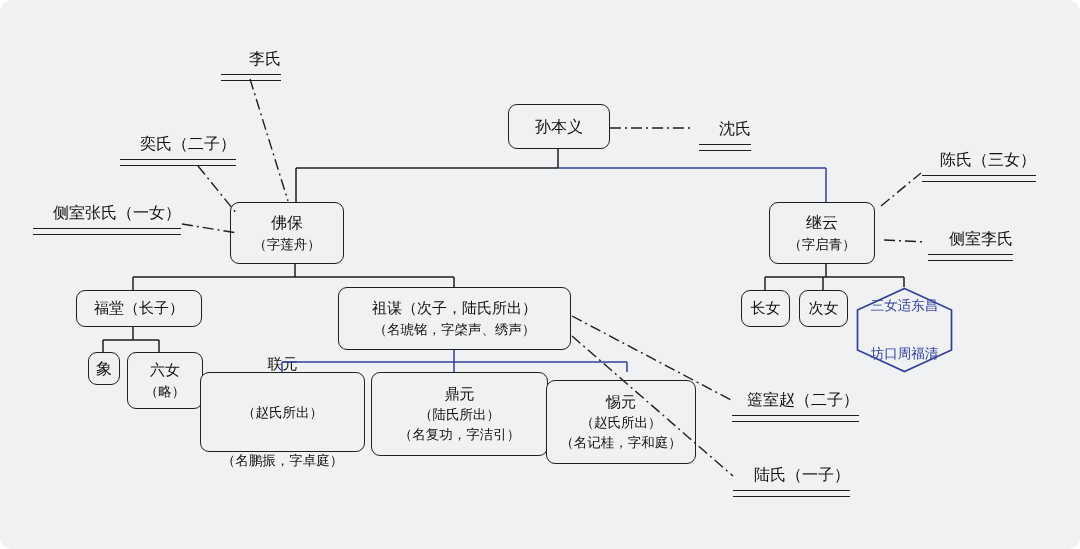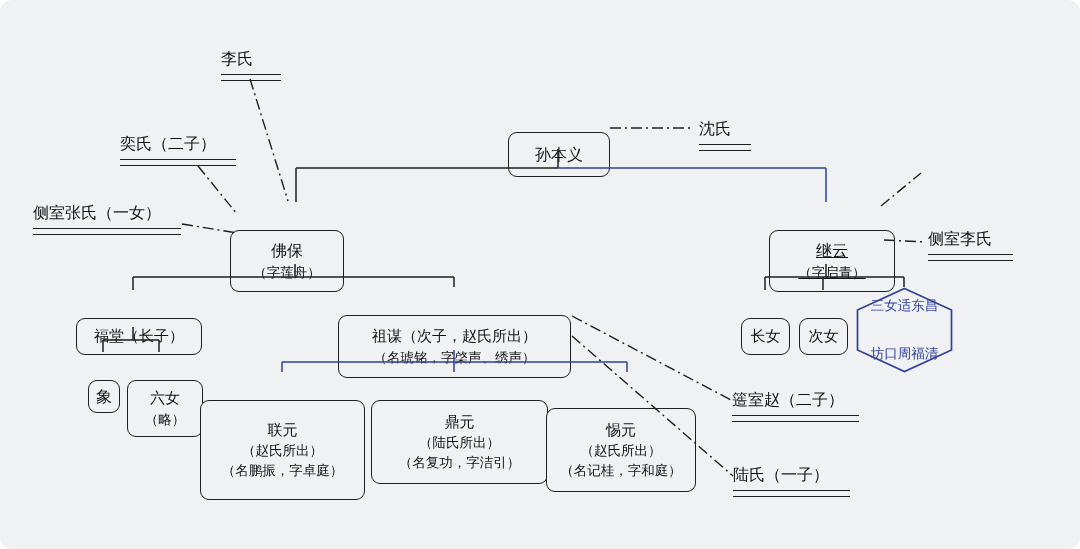--- a/index.html
+++ b/index.html
@@ -1,23 +1,23 @@
 <!DOCTYPE html>
 <html style="--accent: #31409b; --line: #1f1f1f; --canvas_bg: #f0f1f2;"><head>
 <meta charset="utf-8">
 <style>
   html,body{margin:0;padding:0;background:#ffffff;font-family:"Liberation Sans","DejaVu Sans",sans-serif;}
   .canvas{position:relative;width:1080px;height:549px;background:var(--canvas_bg,#f0f1f2);border-radius:12px;overflow:hidden;}
   .box{position:absolute;border:1.6px solid var(--line,#1f1f1f);border-radius:9px;background:var(--canvas_bg,#f0f1f2);
        display:flex;flex-direction:column;align-items:center;justify-content:center;text-align:center;
-       color:#111;line-height:1.5;box-sizing:border-box;padding:8px 3px;margin-top:28px;}
+       color:#111;line-height:1.5;box-sizing:border-box;padding:8px 3px;}
   .l1{font-size:16px;white-space:nowrap;}
   .m{font-size:15px;white-space:nowrap;}
   .sub{font-size:13.5px;white-space:nowrap;}
-  .spouse{position:absolute;text-align:left;color:#111;}
+  .spouse{position:absolute;text-align:right;color:#111;}
   .sp-text{font-size:16px;white-space:nowrap;}
   .dbl{margin-top:4px;height:4.5px;border-top:1.7px solid var(--line,#1f1f1f);border-bottom:1.7px solid var(--line,#1f1f1f);}
   .lines{position:absolute;left:0;top:0;pointer-events:none;}
   .solid{stroke:var(--line,#1f1f1f);stroke-width:1.5;fill:none;}
   .solid.accent{stroke:var(--accent,#31409b);}
   .dashdot{stroke:var(--line,#1f1f1f);stroke-width:1.4;fill:none;stroke-dasharray:11 4 2 4;}
   .hexwrap{position:absolute;}
   .hexsvg{position:absolute;left:0;top:0;width:100%;height:100%;}
   .hexsvg polygon{fill:var(--canvas_bg,#f0f1f2);stroke:var(--accent,#31409b);stroke-width:1.7;}
   .hextext{position:absolute;left:0;top:0;right:0;bottom:0;display:flex;flex-direction:column;align-items:center;justify-content:center;
@@ -30,44 +30,44 @@
 
   <div class="box" style="left:508px;top:104px;width:102px;height:45px;">
     <span class="l1">孙本义</span>
   </div>
 
   <div class="box" style="left:230px;top:202px;width:114px;height:62px;">
     <span class="l1">佛保</span>
     <span class="sub">（字莲舟）</span>
   </div>
 
-  <div class="box" style="left:769px;top:202px;width:126px;height:62px;text-decoration:underline;">
+  <div class="box" style="left:769px;top:202px;width:106px;height:62px;">
     <span class="l1">继云</span>
     <span class="sub">（字启青）</span>
   </div>
 
   <div class="box" style="left:76px;top:290px;width:126px;height:37px;">
     <span class="m">福堂（长子）</span>
   </div>
 
   <div class="box" style="left:88px;top:352px;width:32px;height:33px;">
     <span class="l1">象</span>
   </div>
 
   <div class="box" style="left:127px;top:352px;width:76px;height:57px;">
     <span class="m">六女</span>
     <span class="sub">（略）</span>
   </div>
 
   <div class="box" style="left:338px;top:287px;width:233px;height:63px;">
-    <span class="m">祖谋（次子，赵氏所出）</span>
+    <span class="m">祖谋（次子，陆氏所出）</span>
     <span class="sub">（名琥铭，字棨声、绣声）</span>
   </div>
 
-  <div class="box" style="left:200px;top:372px;width:165px;height:100px;">
+  <div class="box" style="left:200px;top:372px;width:165px;height:80px;gap:28px;">
     <span class="m">联元</span>
     <span class="sub">（赵氏所出）</span>
     <span class="sub">（名鹏振，字卓庭）</span>
   </div>
 
   <div class="box" style="left:371px;top:372px;width:177px;height:84px;">
     <span class="m">鼎元</span>
     <span class="sub">（陆氏所出）</span>
     <span class="sub">（名复功，字洁引）</span>
   </div>
@@ -109,20 +109,24 @@
   <div class="spouse" style="left:33px;top:203px;width:148px;">
     <div class="sp-text">侧室张氏（一女）</div>
     <div class="dbl"></div>
   </div>
 
   <div class="spouse" style="left:699px;top:119px;width:52px;">
     <div class="sp-text">沈氏</div>
     <div class="dbl"></div>
   </div>
 
+  <div class="spouse" style="left:922px;top:150px;width:114px;">
+    <div class="sp-text">陈氏（三女）</div>
+    <div class="dbl"></div>
+  </div>
 
   <div class="spouse" style="left:928px;top:229px;width:85px;">
     <div class="sp-text">侧室李氏</div>
     <div class="dbl"></div>
   </div>
 
   <div class="spouse" style="left:732px;top:390px;width:127px;">
     <div class="sp-text">簉室赵（二子）</div>
     <div class="dbl"></div>
   </div>

